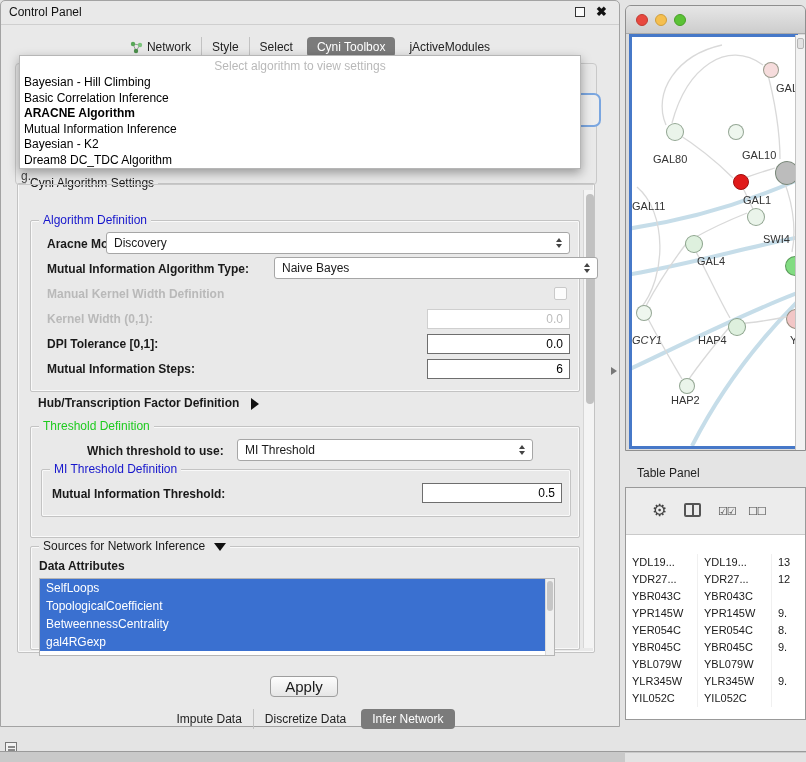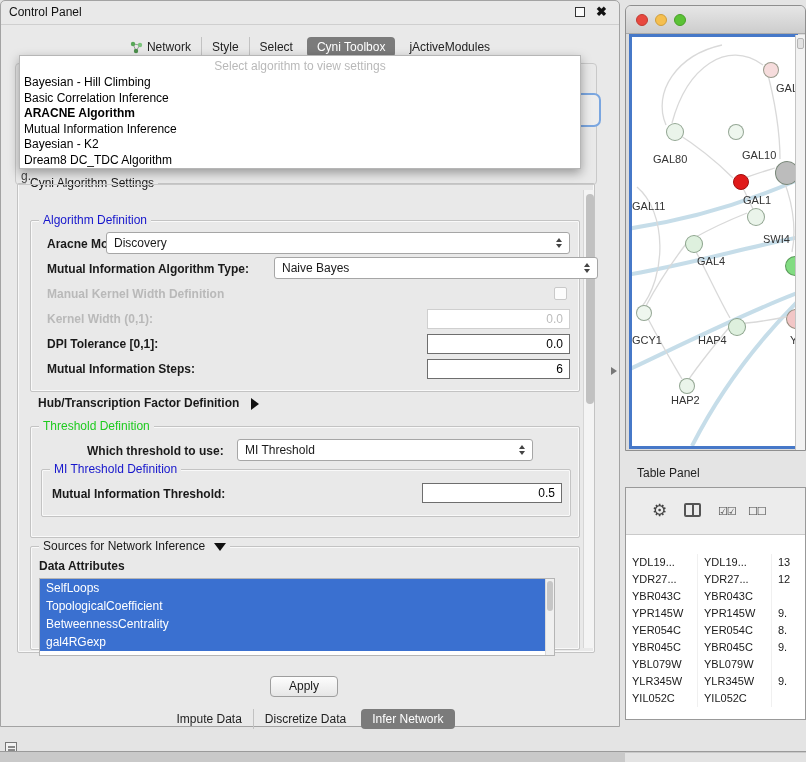--- a/index.html
+++ b/index.html
@@ -89,21 +89,21 @@
     background:#c6c6c6; border-radius:3px; }
 
   
   .set-scroll { position:absolute; left:565px; top:6px; width:11px; height:458px;
     background:#f4f4f4; border-left:1px solid #d6d6d6; }
   .set-scroll .thumb { position:absolute; left:1.5px; top:4px; width:8px; height:210px;
     background:#c1c1c1; border-radius:4px; }
 
   .apply-btn { position:absolute; left:269px; top:675px; width:68px; height:21px;
     border:1px solid #9e9e9e; border-radius:4px; background:linear-gradient(#fdfdfd,#e6e6e6);
-    font-size:12px; text-align:center; line-height:19px; }
+    font-size:15px; text-align:center; line-height:19px; }
 
   .bottom-tabs { position:absolute; left:0; right:0; top:705px; height:26px;
     display:flex; justify-content:center; align-items:center; }
   .btab { padding:3px 11px; color:#222; }
   .btab + .btab { border-left:1px solid #c2c2c2; }
   .btab.sel { background:#7b7b7b; color:#fff; border-radius:4px; border-left:none; margin-left:4px; }
 
   
   #net-window { position:absolute; left:625px; top:5px; width:181px; height:446px;
     background:#dcdcdc; border:1px solid #8f8f8f; border-radius:6px 6px 0 0; }
@@ -345,21 +345,21 @@
     <div class="node" style="left: 154px; top: 272px; width: 20px; height: 20px; background: rgb(242, 198, 198);"></div>
     <div class="node" style="left: 47px; top: 341px; width: 16px; height: 16px; background: rgb(234, 244, 234);"></div>
 
     <span class="nlabel" style="left:144px; top:45px;">GAL7</span>
     <span class="nlabel" style="left:21px; top:116px;">GAL80</span>
     <span class="nlabel" style="left:110px; top:112px;">GAL10</span>
     <span class="nlabel" style="left:0px; top:163px;">GAL11</span>
     <span class="nlabel" style="left:111px; top:157px;">GAL1</span>
     <span class="nlabel" style="left:131px; top:196px;">SWI4</span>
     <span class="nlabel" style="left:65px; top:218px;">GAL4</span>
-    <span class="nlabel" style="left:0px; top:297px;">GCY1</span>
+    <span class="nlabel" style="left:0px; top:297px;font-style:italic;">GCY1</span>
     <span class="nlabel" style="left:66px; top:297px;">HAP4</span>
     <span class="nlabel" style="left:158px; top:297px;">Y</span>
     <span class="nlabel" style="left:39px; top:357px;">HAP2</span>
   </div>
 
   <div class="net-scroll">
     <div class="btn"></div>
   </div>
 </div>
 

